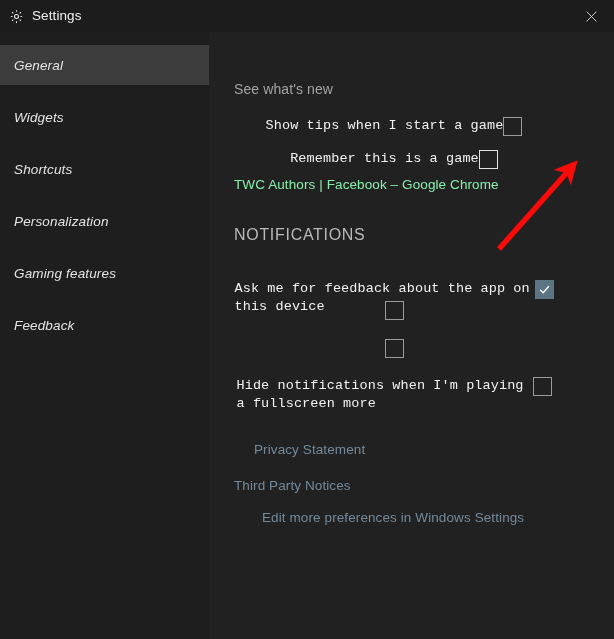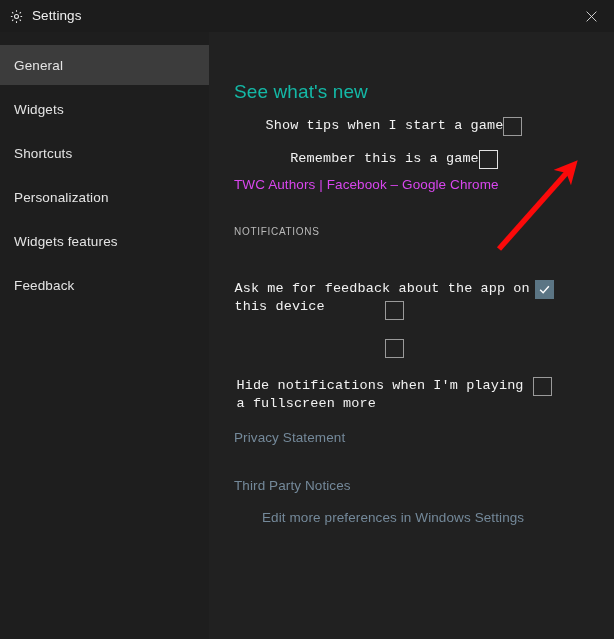--- a/index.html
+++ b/index.html
@@ -73,26 +73,27 @@
     position: relative;
     height: 40px;
     display: flex;
     align-items: center;
     padding-left: 14px;
     box-sizing: border-box;
     cursor: pointer;
     color: #e4e4e4;
     font-size: 13.5px;
     letter-spacing: 0.15px;
+    font-style: italic;
   }
   .nav-item.selected {
     background: #3c3c3c;
   }
   #nav-list { padding-top: 13px; }
-  .nav-item + .nav-item { margin-top: 4px; }
+  .nav-item + .nav-item { margin-top: 12px; }
 
   
   #content {
     position: absolute;
     left: 209px; top: 32px;
     width: 405px;
     height: 607px;
     background: #212121;
     box-sizing: border-box;
     padding: 0;
@@ -101,22 +102,22 @@
   .version-line {
     position: absolute;
     left: 25px; top: 22px;
     font-size: 13.5px;
     color: #f2f2f2;
     letter-spacing: 0.1px;
   }
   .whatsnew-link {
     position: absolute;
     left: 25px; top: 49px;
-    font-size: 19px;
-    color: #14b8a6;
+    font-size: 14px;
+    color: #a3a3a3;
     letter-spacing: 0.1px;
     cursor: pointer;
     text-align: center;
   }
 
   
   .setting-row {
     position: absolute;
     left: 7px;
     width: 356px;
@@ -129,21 +130,21 @@
     font-size: 13.5px;
     color: #f2f2f2;
     letter-spacing: 0.1px;
     line-height: 18px;
     max-width: 300px;
   }
   .setting-sublabel {
     position: absolute;
     left: 25px;
     font-size: 13.5px;
-    color: #d946ef;
+    color: #86efac;
     letter-spacing: 0.1px;
   }
 
   .checkbox {
     width: 19px;
     height: 19px;
     box-sizing: border-box;
     border: 1px solid #9a9a9a;
     background: transparent;
     flex: 0 0 auto;
@@ -159,21 +160,21 @@
   .checkbox.checked {
     background: #5b7584;
     border-color: #5b7584;
   }
   .checkbox.checked svg { width: 13px; height: 13px; color: #ffffff; display: block; }
   .checkbox:not(.checked) svg { display: none; }
 
   .section-heading {
     position: absolute;
     left: 25px;
-    font-size: 10px;
+    font-size: 16px;
     color: #b9b9b9;
     letter-spacing: 0.7px;
   }
 
   .footer-link {
     position: absolute;
     left: 25px;
     font-size: 13.5px;
     color: #74899a;
     letter-spacing: 0.1px;
@@ -219,21 +220,21 @@
       <div class="nav-item">
         <span>Widgets</span>
       </div>
       <div class="nav-item">
         <span>Shortcuts</span>
       </div>
       <div class="nav-item">
         <span>Personalization</span>
       </div>
       <div class="nav-item">
-        <span>Widgets features</span>
+        <span>Gaming features</span>
       </div>
       <div class="nav-item">
         <span>Feedback</span>
       </div>
     </div>
   </div>
 
   <div id="content">
 
     <div class="whatsnew-link">See what's new</div>
@@ -276,21 +277,21 @@
       </span>
     </div>
 
     <div class="setting-row" style="top:345px;">
       <span class="setting-label" style="max-width:296px;">Hide notifications when I'm playing a fullscreen more</span>
       <span class="checkbox">
         
       </span>
     </div>
 
-    <div class="footer-link" style="top:398px;">Privacy Statement</div>
+    <div class="footer-link" style="top:410px;margin-left:20px;">Privacy Statement</div>
     <div class="footer-link" style="top:446px;">Third Party Notices</div>
     <div class="footer-link" style="top:478px;margin-left:28px;">Edit more preferences in Windows Settings</div>
 
   </div>
 
   <svg id="arrow-annotation" viewBox="0 0 614 639">
     <defs>
       <marker id="arrowhead" markerWidth="4.2" markerHeight="4.2" refX="2.1" refY="2.1" orient="auto">
         <path d="M0,0 L4.2,2.1 L0,4.2 L1.1,2.1 Z" fill="#fb0a0a"></path>
       </marker>

